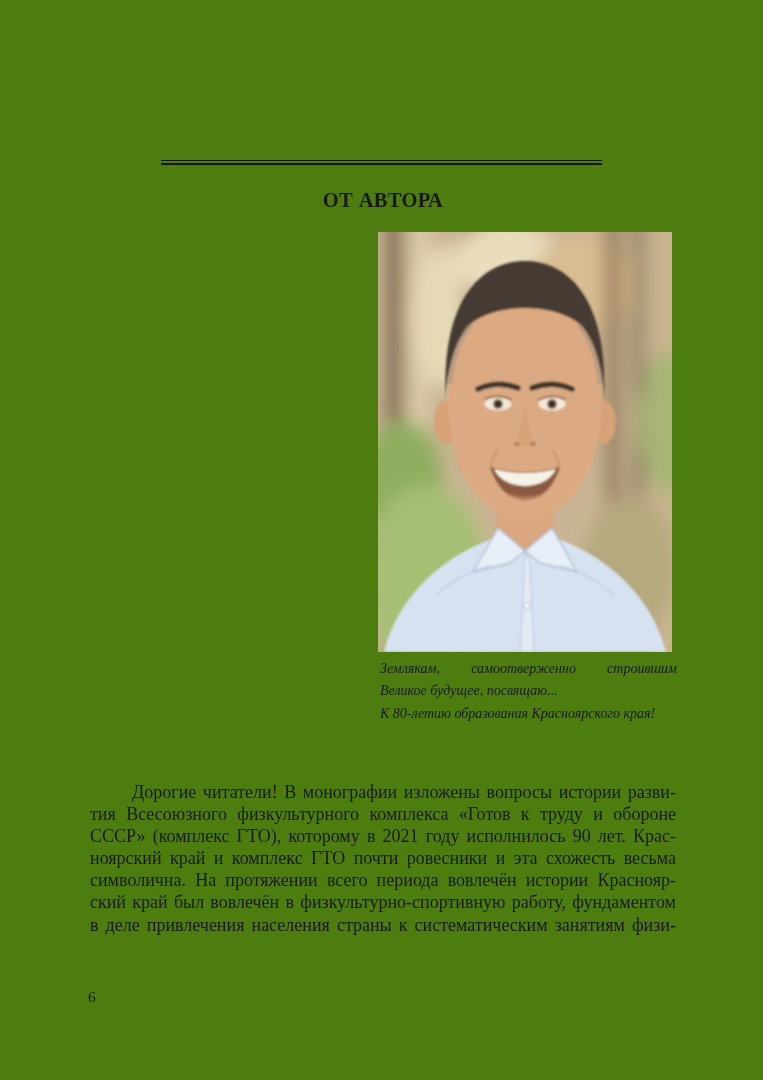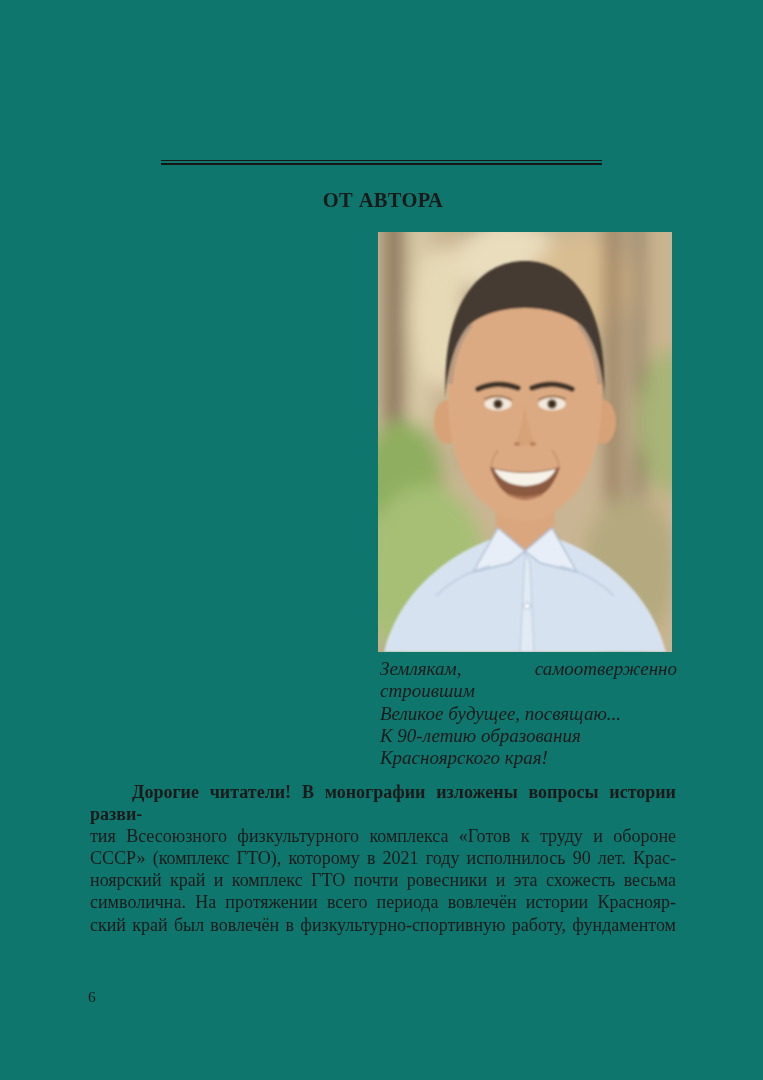--- a/index.html
+++ b/index.html
@@ -4,21 +4,21 @@
 <style>
   html, body {
     margin: 0;
     padding: 0;
     background: #ffffff;
   }
   .page {
     position: relative;
     width: 763px;
     height: 1080px;
-    background: #0f766e;
+    background: #4d7c0f;
     font-family: "Liberation Serif", "DejaVu Serif", serif;
     color: #1a1a1a;
     overflow: hidden;
   }
   .chapter-rule {
     position: absolute;
     left: 161px;
     top: 160px;
     width: 441px;
     height: 2px;
@@ -43,42 +43,41 @@
     width: 294px;
     height: 420px;
   }
   .author-photo svg { display: block; }
   .dedication {
     position: absolute;
     left: 380px;
     top: 658px;
     width: 297px;
     font-style: italic;
-    font-size: 19px;
+    font-size: 14px;
     line-height: 22.3px;
   }
   .dedication-line.justified {
     text-align: justify;
     text-align-last: justify;
   }
   .body-paragraph {
     position: absolute;
     left: 90px;
     top: 781px;
     width: 586px;
     font-size: 18px;
     line-height: 22.1px;
   }
   .body-line {
     text-align: justify;
     text-align-last: justify;
   }
   .body-line.indent {
     text-indent: 42px;
-    font-weight: bold;
   }
   .page-number {
     position: absolute;
     left: 88px;
     top: 988px;
     font-size: 15.5px;
   }
 </style>
 </head>
 <body>
@@ -167,27 +166,28 @@
           <path d="M116,237 Q147,245 178,237 Q170,253 147,254 Q124,253 116,237 Z" fill="#f7f2e7"></path>
           <path d="M130,263 Q147,269 164,263" stroke="#c08464" stroke-width="2.5" fill="none" opacity="0.8"></path>
         </g>
       </g>
     </svg>
   </div>
 
   <div class="dedication">
     <div class="dedication-line justified">Землякам, самоотверженно строившим</div>
     <div class="dedication-line">Великое будущее, посвящаю...</div>
-    <div class="dedication-line">К 90-летию образования Красноярского края!</div>
+    <div class="dedication-line">К 80-летию образования Красноярского края!</div>
   </div>
 
   <div class="body-paragraph">
     <div class="body-line indent">Дорогие читатели! В монографии изложены вопросы истории разви-</div>
     <div class="body-line">тия Всесоюзного физкультурного комплекса «Готов к труду и обороне</div>
     <div class="body-line">СССР» (комплекс ГТО), которому в 2021 году исполнилось 90 лет. Крас-</div>
     <div class="body-line">ноярский край и комплекс ГТО почти ровесники и эта схожесть весьма</div>
     <div class="body-line">символична. На протяжении всего периода вовлечён истории Краснояр-</div>
     <div class="body-line">ский край был вовлечён в физкультурно-спортивную работу, фундаментом</div>
+    <div class="body-line">в деле привлечения населения страны к систематическим занятиям физи-</div>
   </div>
 
   <div class="page-number">6</div>
 
 </div>
 
 </body></html>

